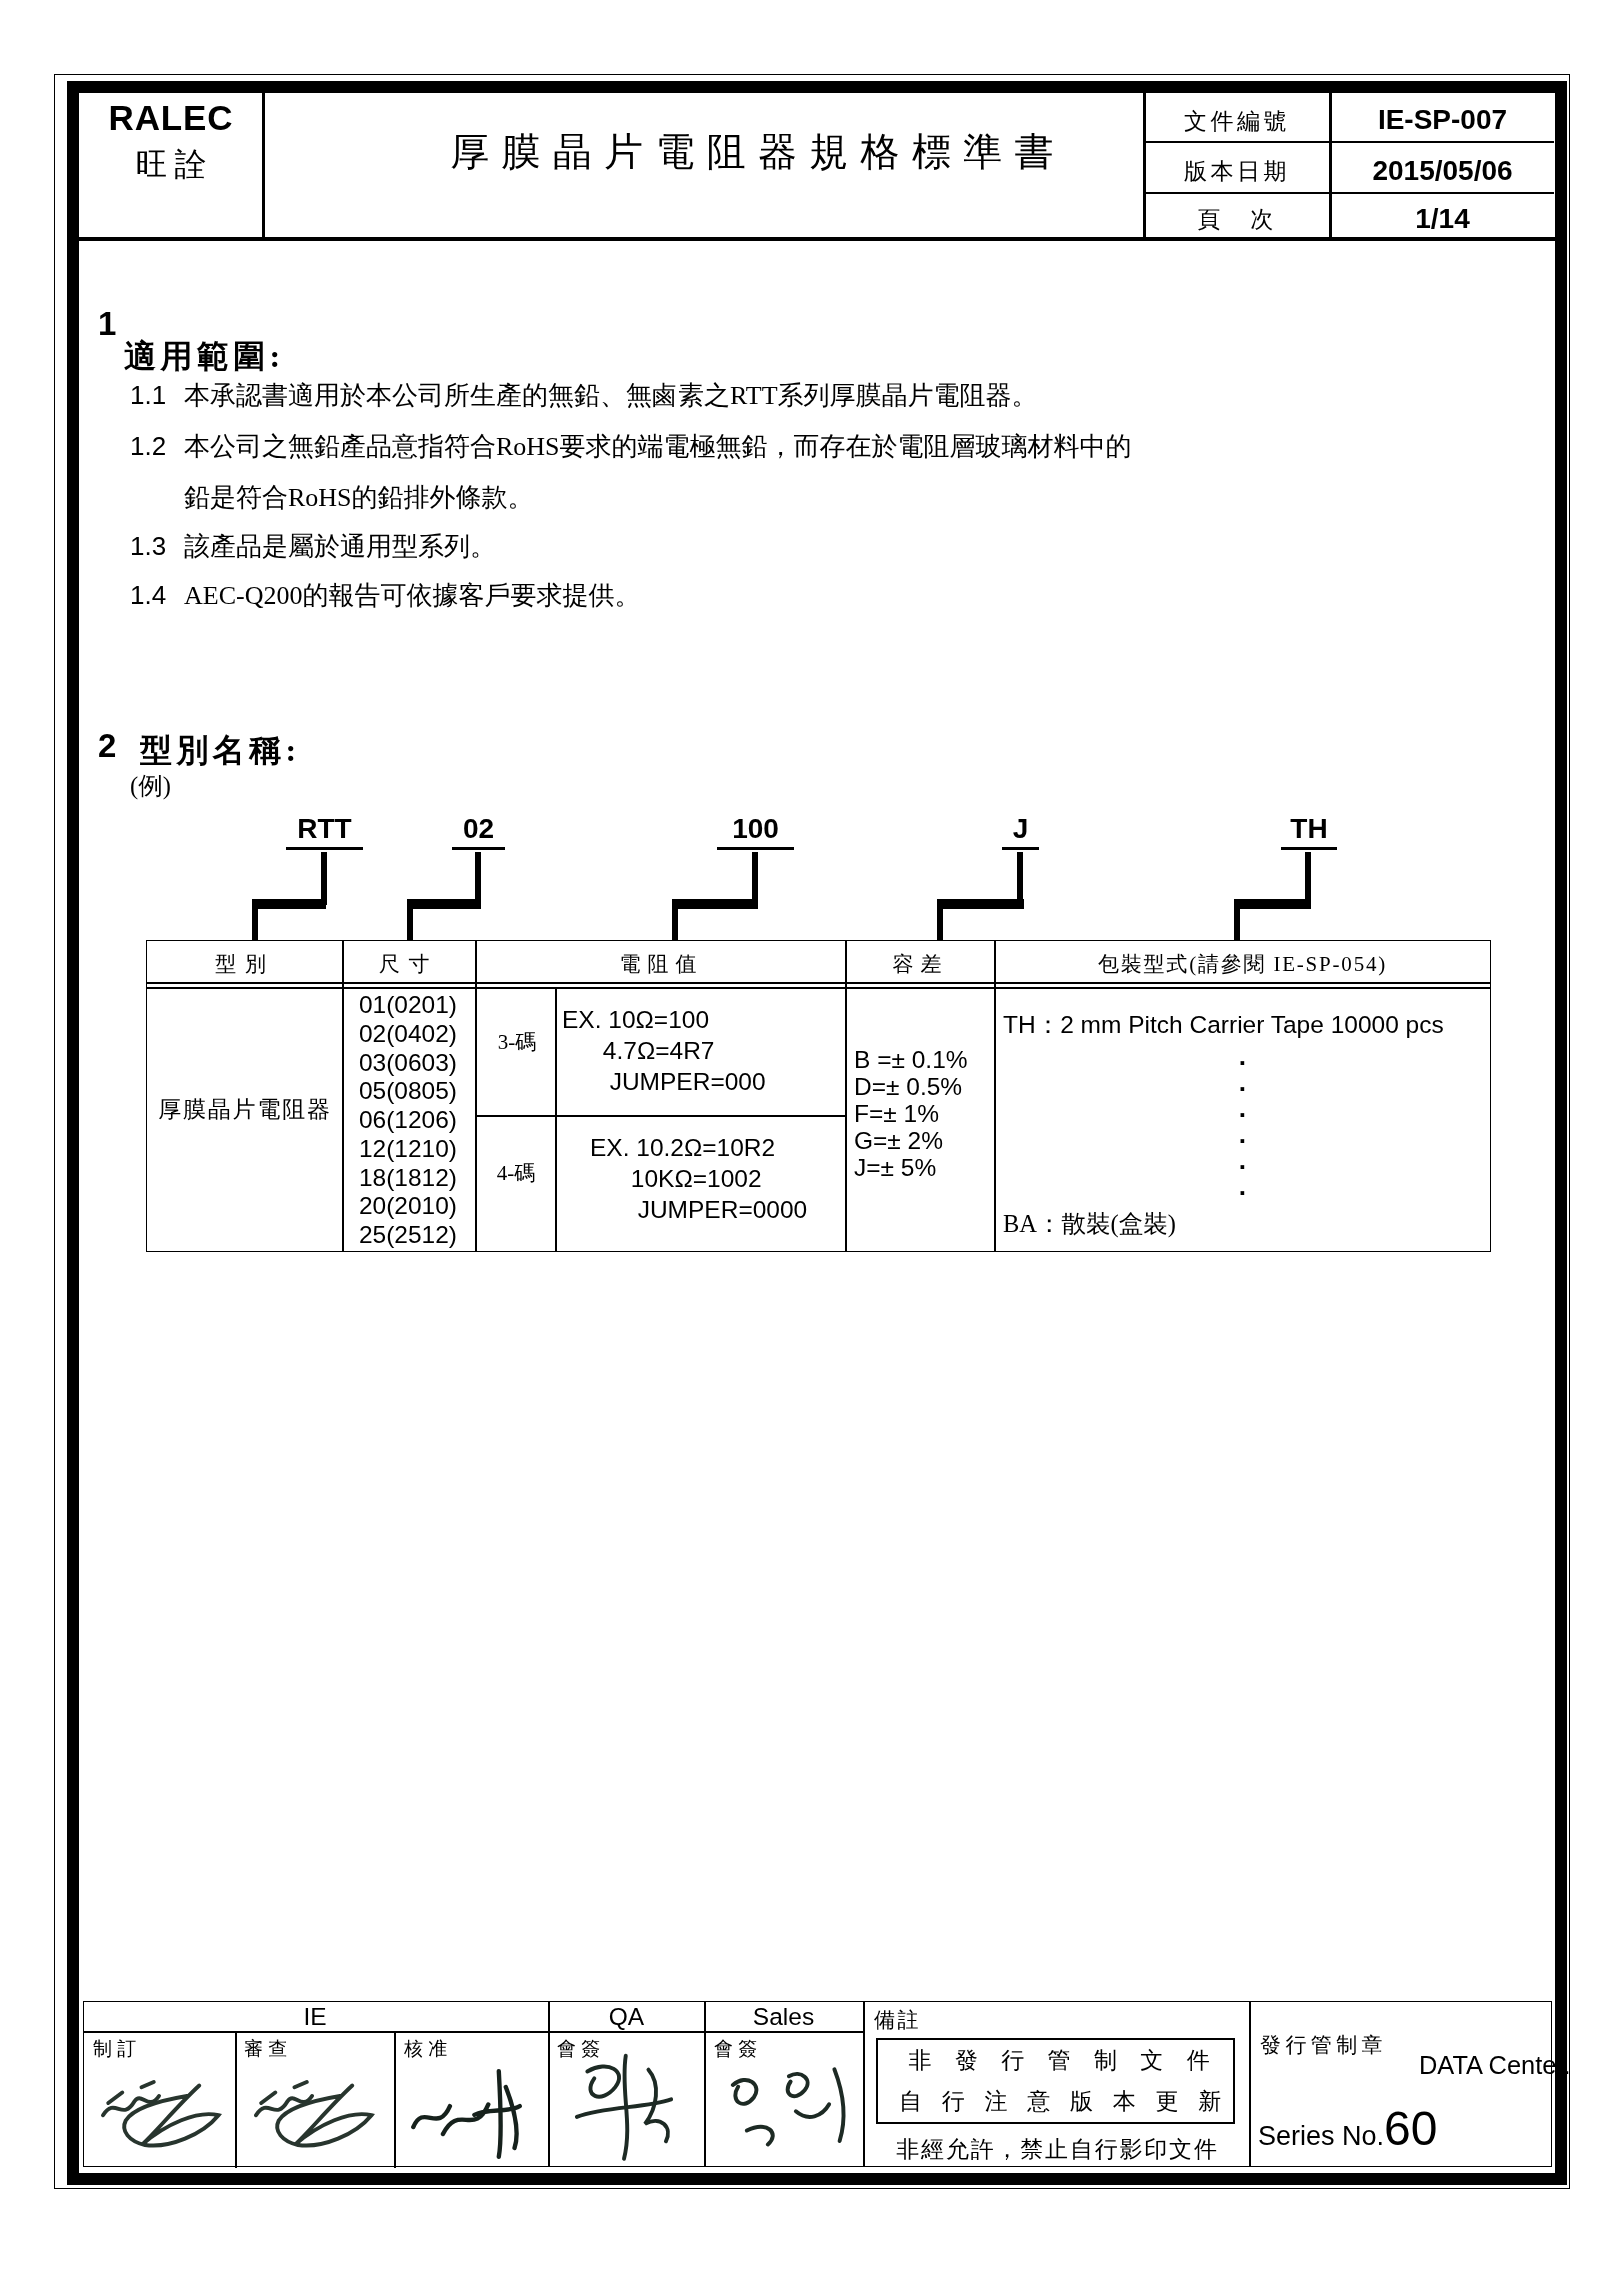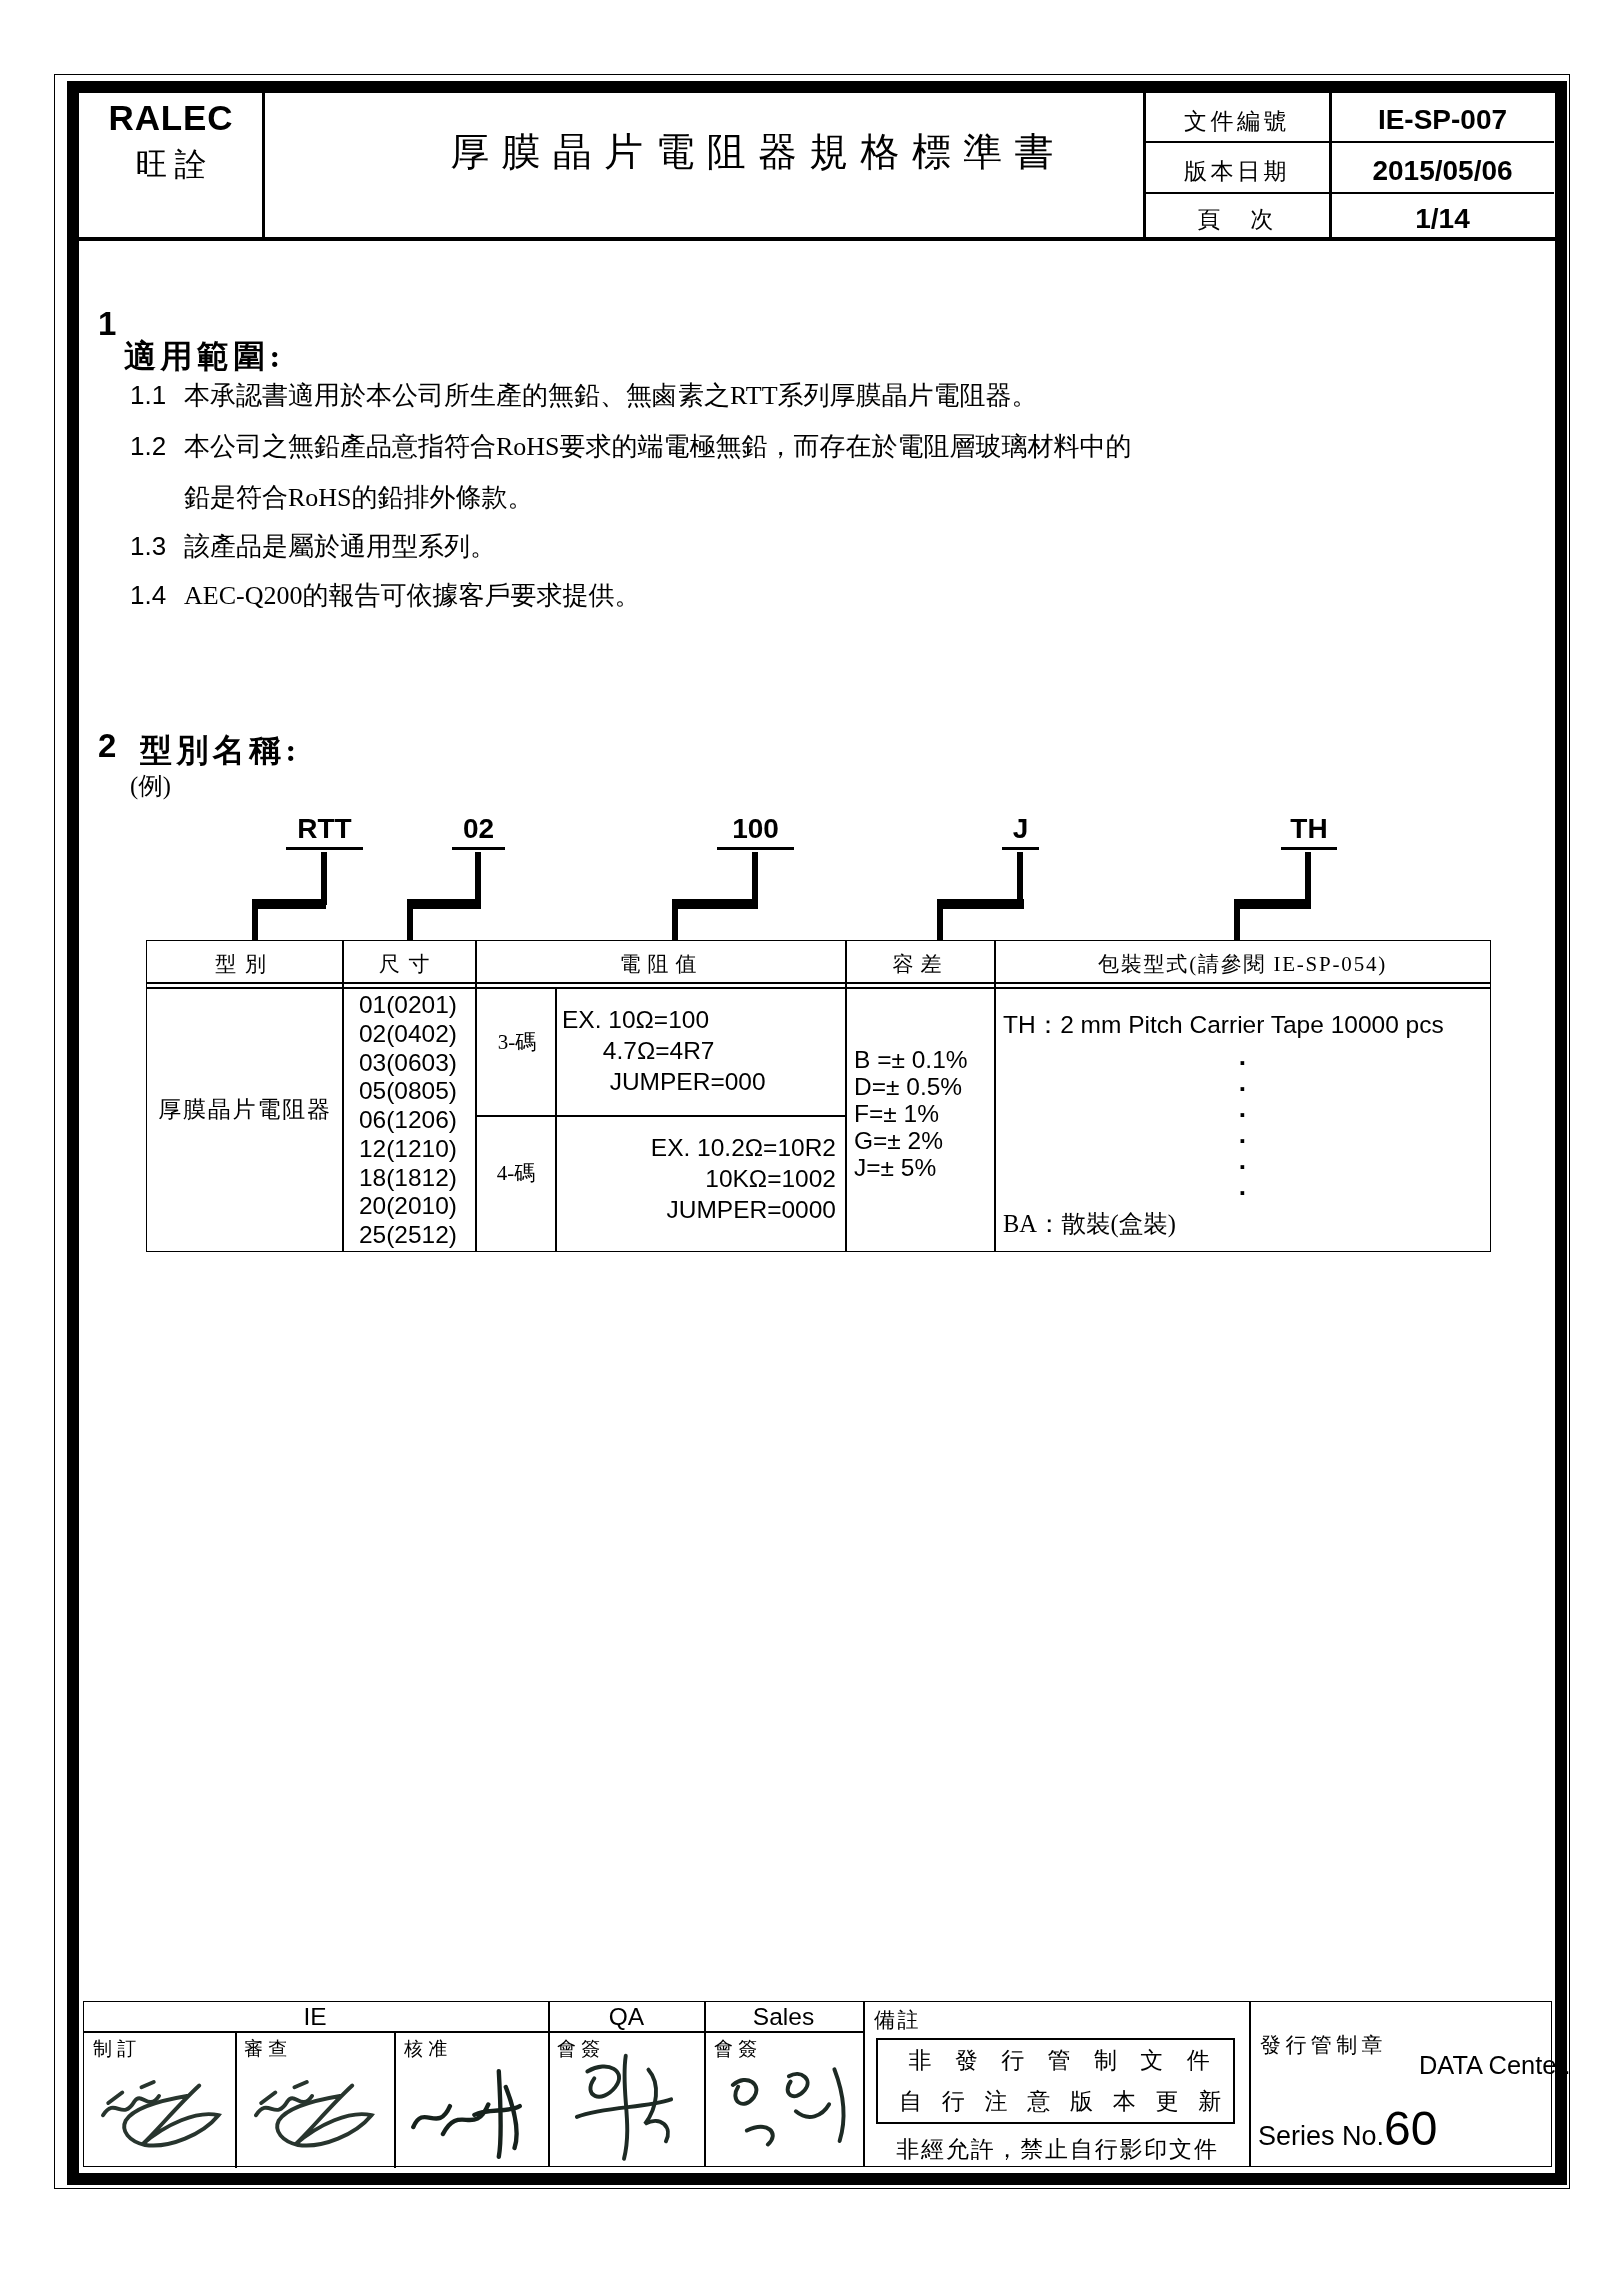--- a/index.html
+++ b/index.html
@@ -183,21 +183,21 @@
 </div>
 <div class="abs" style="left:562px;top:1004px;width:280px;">
   <div class="ex-line">EX. 10Ω=100</div>
   <div class="ex-line">      4.7Ω=4R7</div>
   <div class="ex-line">       JUMPER=000</div>
 </div>
 
 <div class="abs center hw" style="left:477px;top:1158px;width:78px;height:30px;font-size:21px;">
   <span>4-碼</span>
 </div>
-<div class="abs" style="left:556px;top:1132px;width:280px;text-align:right;">
+<div class="abs" style="left:590px;top:1132px;width:280px;">
   <div class="ex-line">EX. 10.2Ω=10R2</div>
   <div class="ex-line">      10KΩ=1002</div>
   <div class="ex-line">       JUMPER=0000</div>
 </div>
 
 <div class="abs" style="left:854px;top:1046px;width:138px;">
   <div class="tol-line">B =± 0.1%</div>
   <div class="tol-line">D=± 0.5%</div>
   <div class="tol-line">F=± 1%</div>
   <div class="tol-line">G=± 2%</div>

